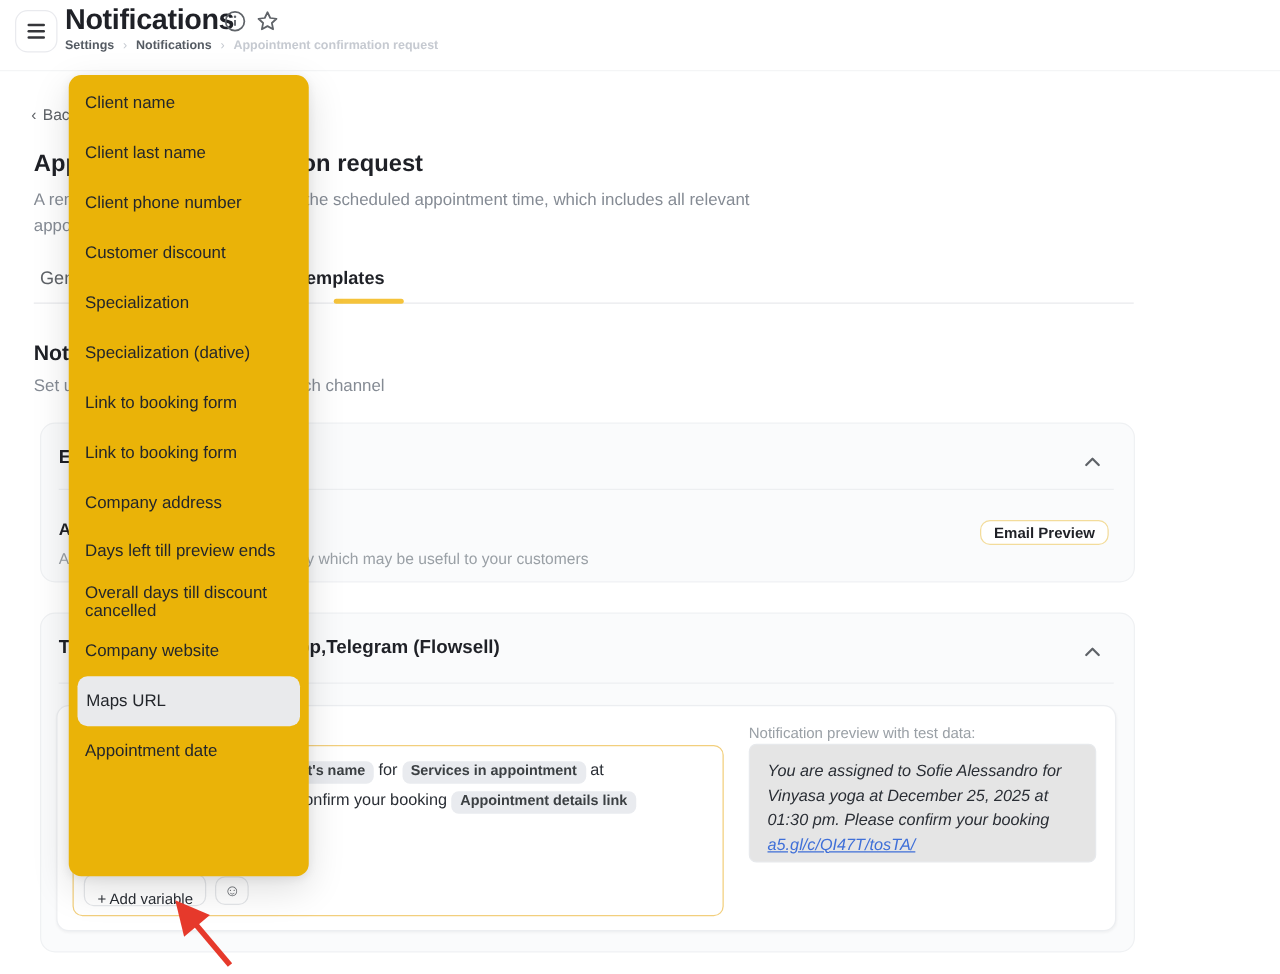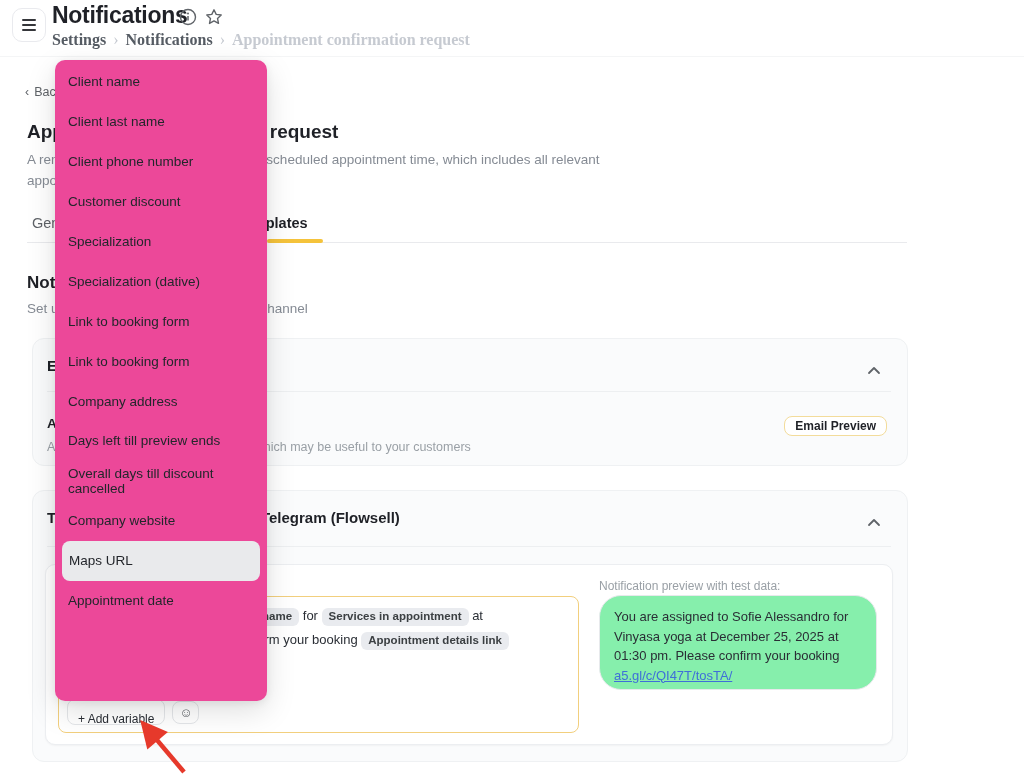--- a/index.html
+++ b/index.html
@@ -5,21 +5,21 @@
   * { margin:0; padding:0; box-sizing:border-box; }
   html,body { width:1024px; height:779px; }
   body { font-family:"Liberation Sans", sans-serif; background:#ffffff; position:relative; overflow:hidden; color:#1f2127; }
 
   
   .header { position:absolute; left:0; top:0; width:1024px; height:57px; background:#fff; border-bottom:1px solid #f4f5f6; z-index:5; }
   .burger { position:absolute; left:12px; top:8px; width:34px; height:34px; border:1.5px solid #e9eaee; border-radius:10px; background:#fff; display:flex; flex-direction:column; justify-content:center; align-items:center; gap:3px; cursor:pointer; }
   .burger i { display:block; width:14px; height:2.2px; background:#35363a; border-radius:2px; }
   .app-title { position:absolute; left:52px; top:2px; font-size:23px; font-weight:700; letter-spacing:-0.3px; color:#1f2127; }
   .title-icons { position:absolute; left:179px; top:8px; display:flex; gap:8px; align-items:center; color:#5f6368; }
-  .crumbs { position:absolute; left:52px; top:31px; font-size:16px; display:flex; gap:7px; align-items:center;font-family:Liberation Serif, serif; }
+  .crumbs { position:absolute; left:52px; top:31px; font-size:10px; display:flex; gap:7px; align-items:center; }
   .crumb { color:#555b63; font-weight:600; }
   .crumb-sep { color:#c6cad1; font-weight:400; }
   .crumb.muted { color:#c6cad1; font-weight:600; }
 
   
   .back { position:absolute; left:25px; top:85px; font-size:12.5px; color:#5f6368; display:flex; gap:5px; align-items:center; cursor:pointer; }
   .page-title { position:absolute; left:27px; top:121px; font-size:19px; font-weight:700; color:#1f2127; }
   .page-desc { position:absolute; left:27px; top:149px; width:575px; font-size:13.5px; line-height:21px; color:#858b94; }
 
   .tab { position:absolute; top:215px; font-size:14.5px; cursor:pointer; }
@@ -48,25 +48,25 @@
   .inner-panel { position:absolute; left:12px; top:73px; width:848px; height:181px; background:#fff; border:1px solid #eceef1; border-radius:10px; box-shadow:0 1px 2px rgba(0,0,0,0.04); }
   .msg-label { position:absolute; left:14px; top:13px; font-size:12.5px; color:#424854; }
   .editor { position:absolute; left:12px; top:31px; width:521px; height:137px; background:#fff; border:1px solid #f2cf7d; border-radius:8px; }
   .editor-content { position:absolute; left:12px; top:7px; right:10px; font-size:13px; line-height:24px; color:#2a2e35; }
   .chip { display:inline-block; background:#e9ebef; border-radius:6px; padding:1.5px 7px; font-size:11.5px; font-weight:600; color:#3c4043; line-height:15px; vertical-align:baseline; }
   .editor-actions { position:absolute; left:8px; bottom:7px; display:flex; gap:7px; align-items:center; }
   .btn-add-var { height:23px; padding:12px 10px; background:#fff; border:1px solid #e4e6e9; border-radius:8px; font-size:12px; color:#2a2e35; font-family:"Liberation Sans",sans-serif; cursor:pointer; }
   .btn-emoji { width:27px; height:23px; background:#fff; border:1px solid #e4e6e9; border-radius:8px; font-size:13px; color:#5f6368; display:flex; align-items:center; justify-content:center; cursor:pointer; }
 
   .preview-label { position:absolute; left:553px; top:14px; font-size:12px; color:#9aa0a6; }
-  .preview-box { position:absolute; left:553px; top:30px; width:278px; height:95px; background:#86efac; border:1px solid #e7e9ec; border-radius:22px; padding:11px 14px; font-size:13px; line-height:19.5px; color:#2a2e35; }
+  .preview-box { position:absolute; left:553px; top:30px; width:278px; height:95px; background:#e5e5e5; border:1px solid #e7e9ec; border-radius:6px; padding:11px 14px; font-size:13px; line-height:19.5px; color:#2a2e35;font-style:italic; }
   .preview-link { color:#3f6fd8; text-decoration:underline; cursor:pointer; }
 
   
-  .dropdown { position:absolute; left:55px; top:60px; width:212px; height:641px; background:#ec4899; border-radius:10px; box-shadow:0 10px 30px rgba(0,0,0,0.13), 0 2px 8px rgba(0,0,0,0.07); z-index:50; padding-top:2px; }
+  .dropdown { position:absolute; left:55px; top:60px; width:192px; height:641px; background:#eab308; border-radius:10px; box-shadow:0 10px 30px rgba(0,0,0,0.13), 0 2px 8px rgba(0,0,0,0.07); z-index:50; padding-top:2px; }
   .dd-item { height:39.9px; display:flex; align-items:center; padding-left:13px; font-size:13.5px; font-weight:500; color:#23262b; cursor:pointer; }
   .dd-item.hl { background:#e9eaec; border-radius:8px; margin:0 7px; padding-left:7px; }
 
   .arrow-layer { position:absolute; left:0; top:0; width:1024px; height:779px; z-index:60; pointer-events:none; }
 </style>
 </head>
 <body>
 
 <div class="header">
   <div class="burger">

